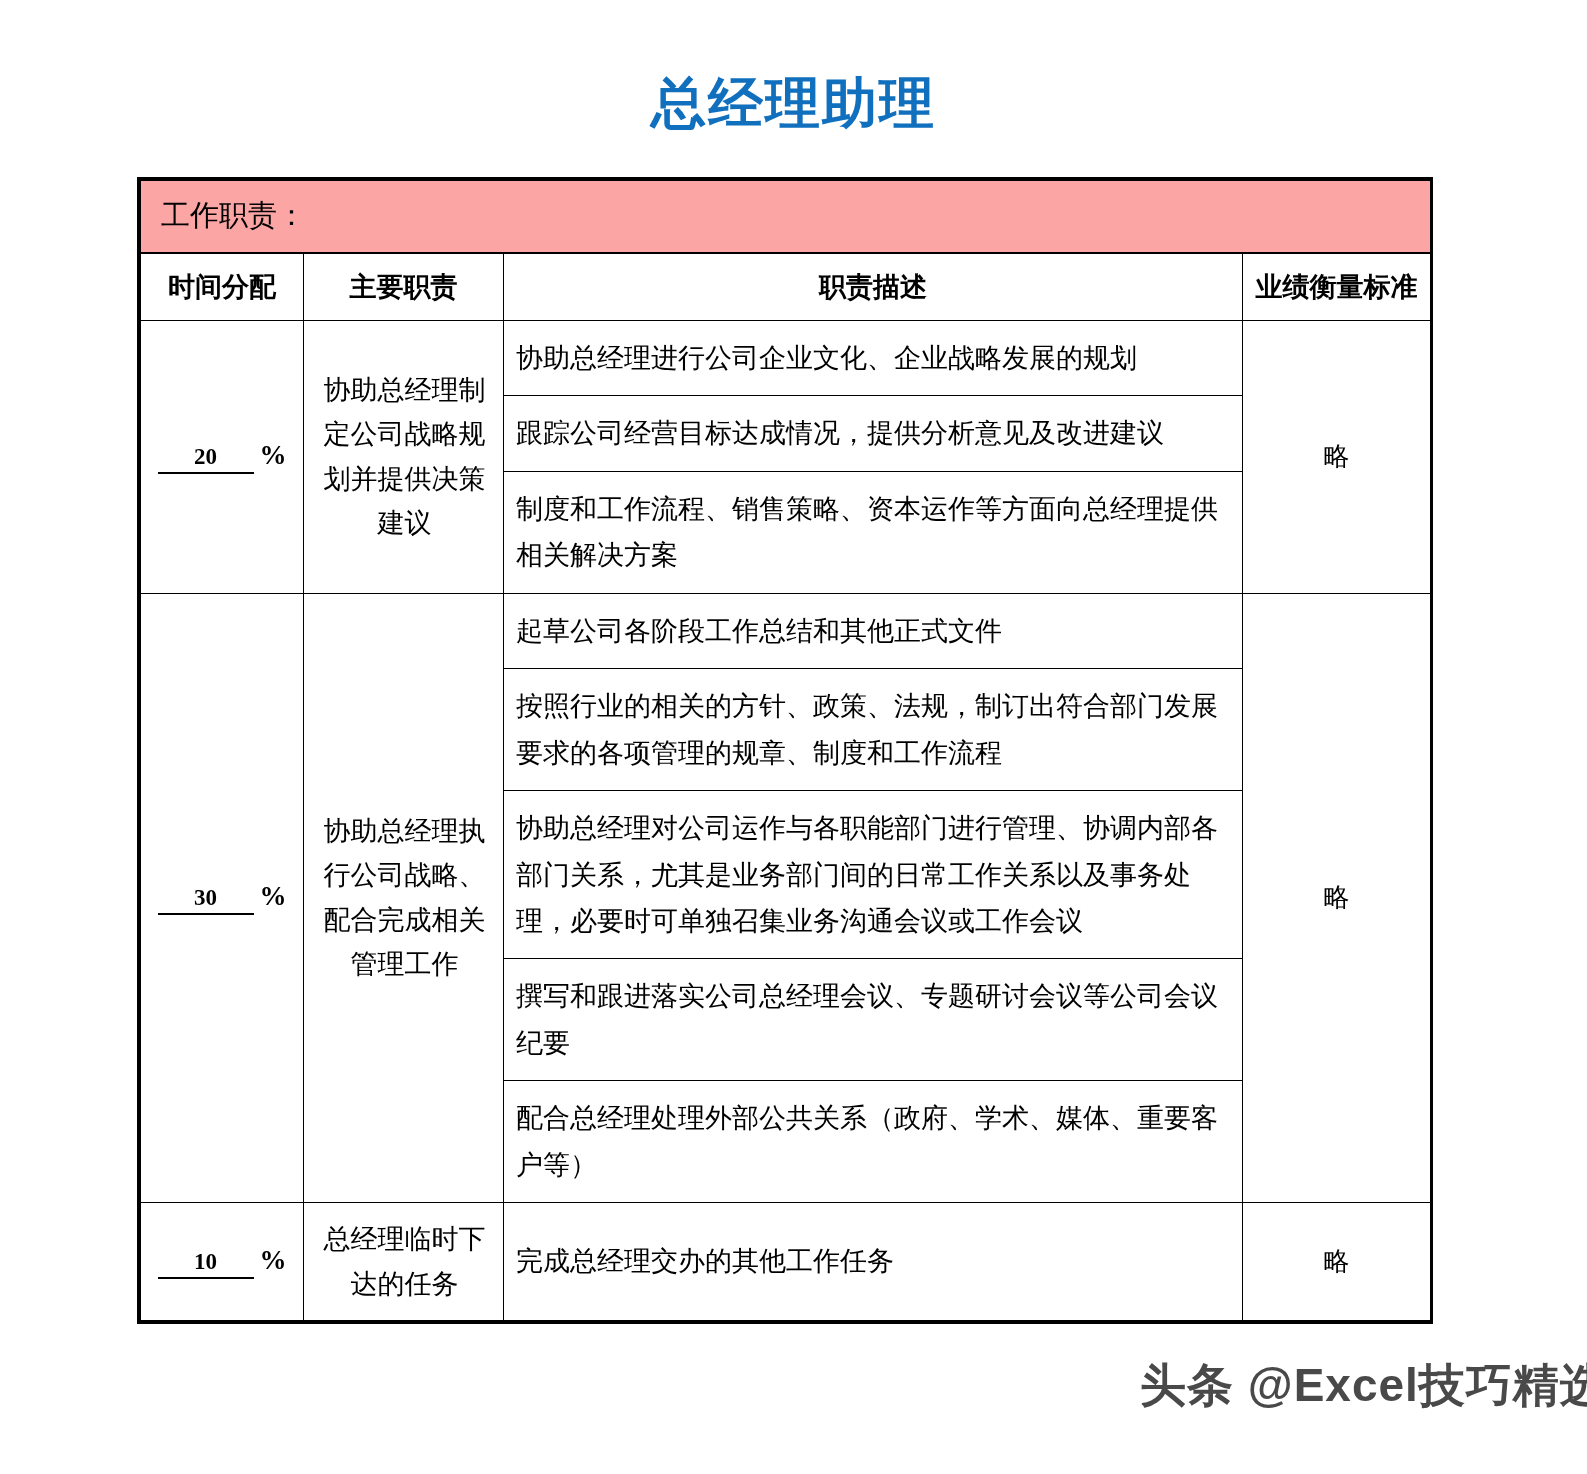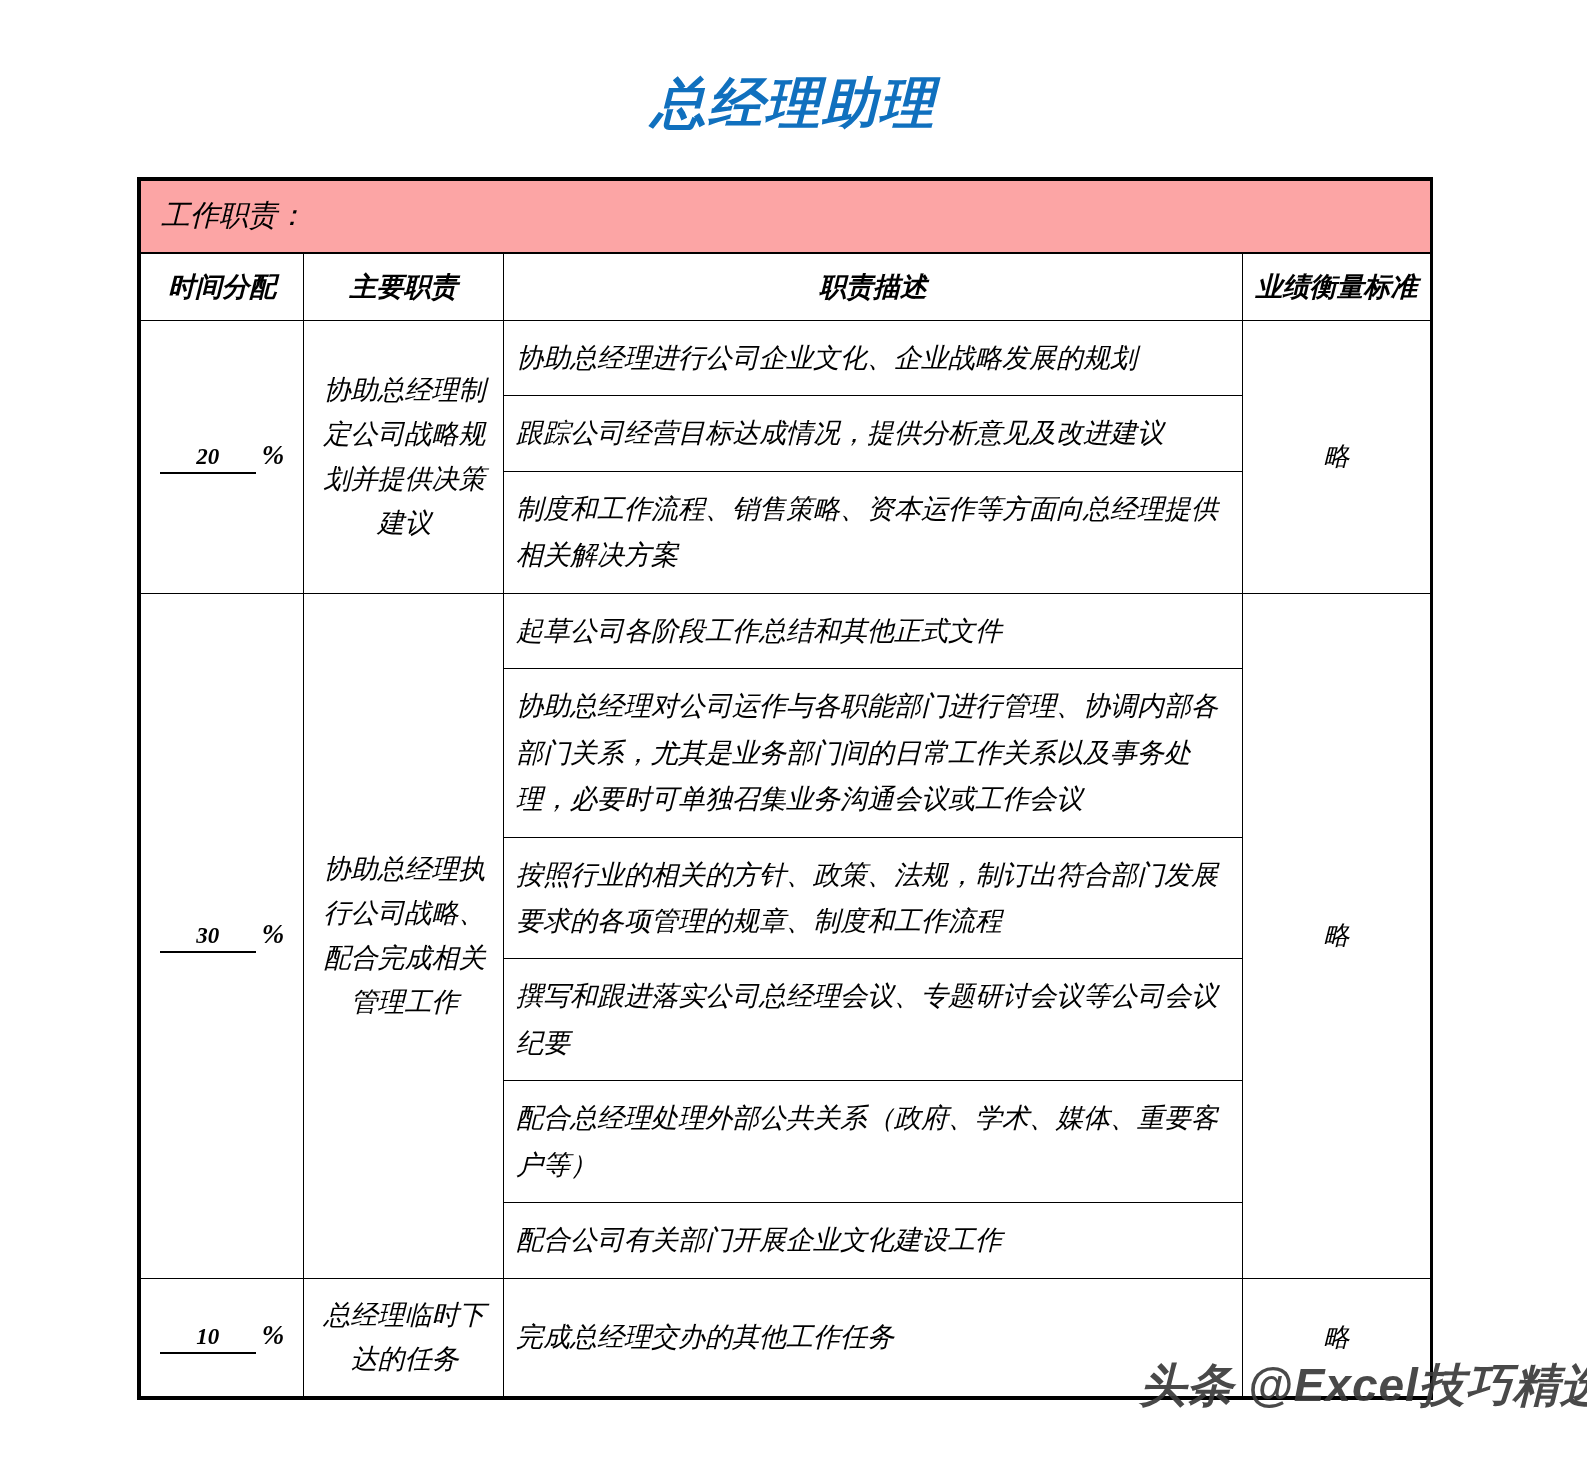--- a/index.html
+++ b/index.html
@@ -14,21 +14,20 @@
     font-family: "Liberation Serif", "DejaVu Serif", serif;
     color: #000000;
     position: relative;
     overflow: hidden;
   }
 
   .page {
     position: relative;
     width: 1552px;
     height: 1474px;
-    font-style: italic;
   }
 
   
   .doc-title {
     position: absolute;
     top: 76px;
     left: 0;
     width: 1587px;
     text-align: center;
     font-family: "Liberation Sans", "DejaVu Sans", sans-serif;
@@ -219,33 +218,30 @@
             </span>
           </td>
           <td class="duty-cell">协助总经理执行公司战略、配合完成相关管理工作</td>
           <td class="desc-holder">
             <table class="sub">
               <tbody>
                 <tr>
                     <td>起草公司各阶段工作总结和其他正式文件</td>
                   </tr>
                 <tr>
+                    <td>按照行业的相关的方针、政策、法规，制订出符合部门发展要求的各项管理的规章、制度和工作流程</td>
+                  </tr>
+                <tr>
                     <td>协助总经理对公司运作与各职能部门进行管理、协调内部各部门关系，尤其是业务部门间的日常工作关系以及事务处理，必要时可单独召集业务沟通会议或工作会议</td>
                   </tr>
                 <tr>
-                    <td>按照行业的相关的方针、政策、法规，制订出符合部门发展要求的各项管理的规章、制度和工作流程</td>
-                  </tr>
-                <tr>
                     <td>撰写和跟进落实公司总经理会议、专题研讨会议等公司会议纪要</td>
                   </tr>
                 <tr>
                     <td>配合总经理处理外部公共关系（政府、学术、媒体、重要客户等）</td>
-                  </tr>
-                <tr>
-                    <td>配合公司有关部门开展企业文化建设工作</td>
                   </tr>
               </tbody>
             </table>
           </td>
           <td class="std-cell">略</td>
         </tr>
 
         <tr>
           <td class="time-cell">
             <span class="pct">

